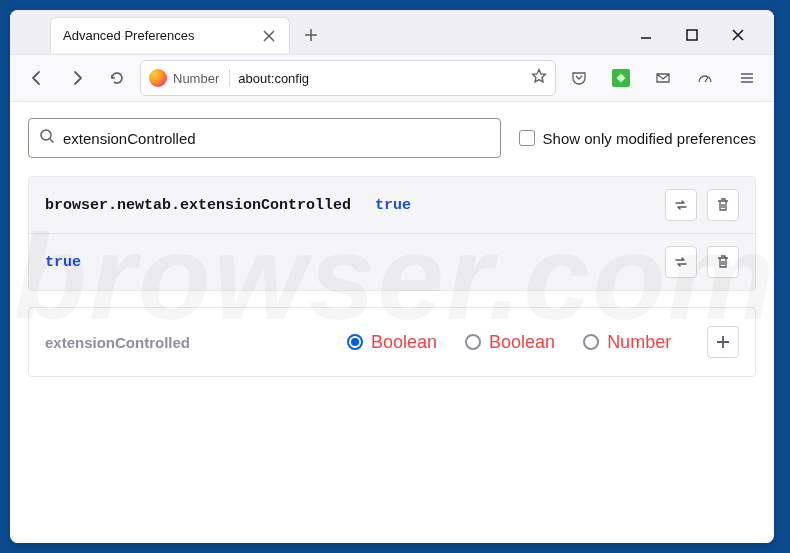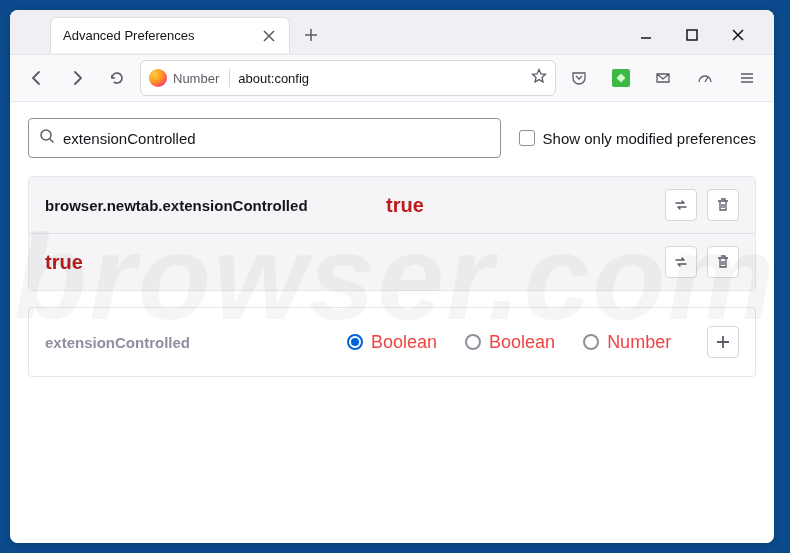--- a/index.html
+++ b/index.html
@@ -69,28 +69,29 @@
     .ext-icon { width:18px; height:18px; border-radius:2px; }
     
     .content { flex:1; background:#fff; padding: 16px 18px; }
     .search-row { display:flex; align-items:center; gap:18px; margin-bottom:18px; }
     .search { flex:1; display:flex; align-items:center; border:1px solid #8f8f9d; border-radius:4px; height:40px; padding:0 10px; gap:8px; background:#fff; }
     .search input { border:none; outline:none; flex:1; font-size:15px; color:#15141a; background:transparent; }
     .checkbox-wrap { display:flex; align-items:center; gap:8px; font-size:15px; color:#15141a; }
     .chk { width:16px; height:16px; border:1px solid #8f8f9d; border-radius:3px; background:#fff; cursor:pointer; }
     .pref-table { border:1px solid #e7e7ef; border-radius:4px; }
     .pref-row {
-      display:flex; align-items:center; gap: 31px;
+      display:flex; align-items:center; gap: 20px;
       padding: 12px 16px;
       background:#f5f5f7;
       border-bottom:1px solid #e0e0e6;
+      font-family:Liberation Mono, monospace;
     }
     .pref-row:last-child { border-bottom: none; }
     .pref-name { font-weight:700; font-size:15px; color:#15141a; width: 310px; word-break:break-all; }
-    .pref-value { font-weight:700; font-size:20px; color:#b91c1c; flex:1; }
+    .pref-value { font-weight:700; font-size:15px; color:#1d4ed8; flex:1; }
     .row-actions { display:flex; gap:10px; align-items:center; }
     .icon-btn {
       width:32px; height:32px; border:1px solid #d7d7db; background:#fff;
       border-radius:4px; display:flex; align-items:center; justify-content:center;
       cursor:pointer; color:#5b5b66;
     }
     .add-section {
       display:flex; align-items:center; gap: 22px;
       padding: 18px 16px;
       border:1px solid #e7e7ef;

